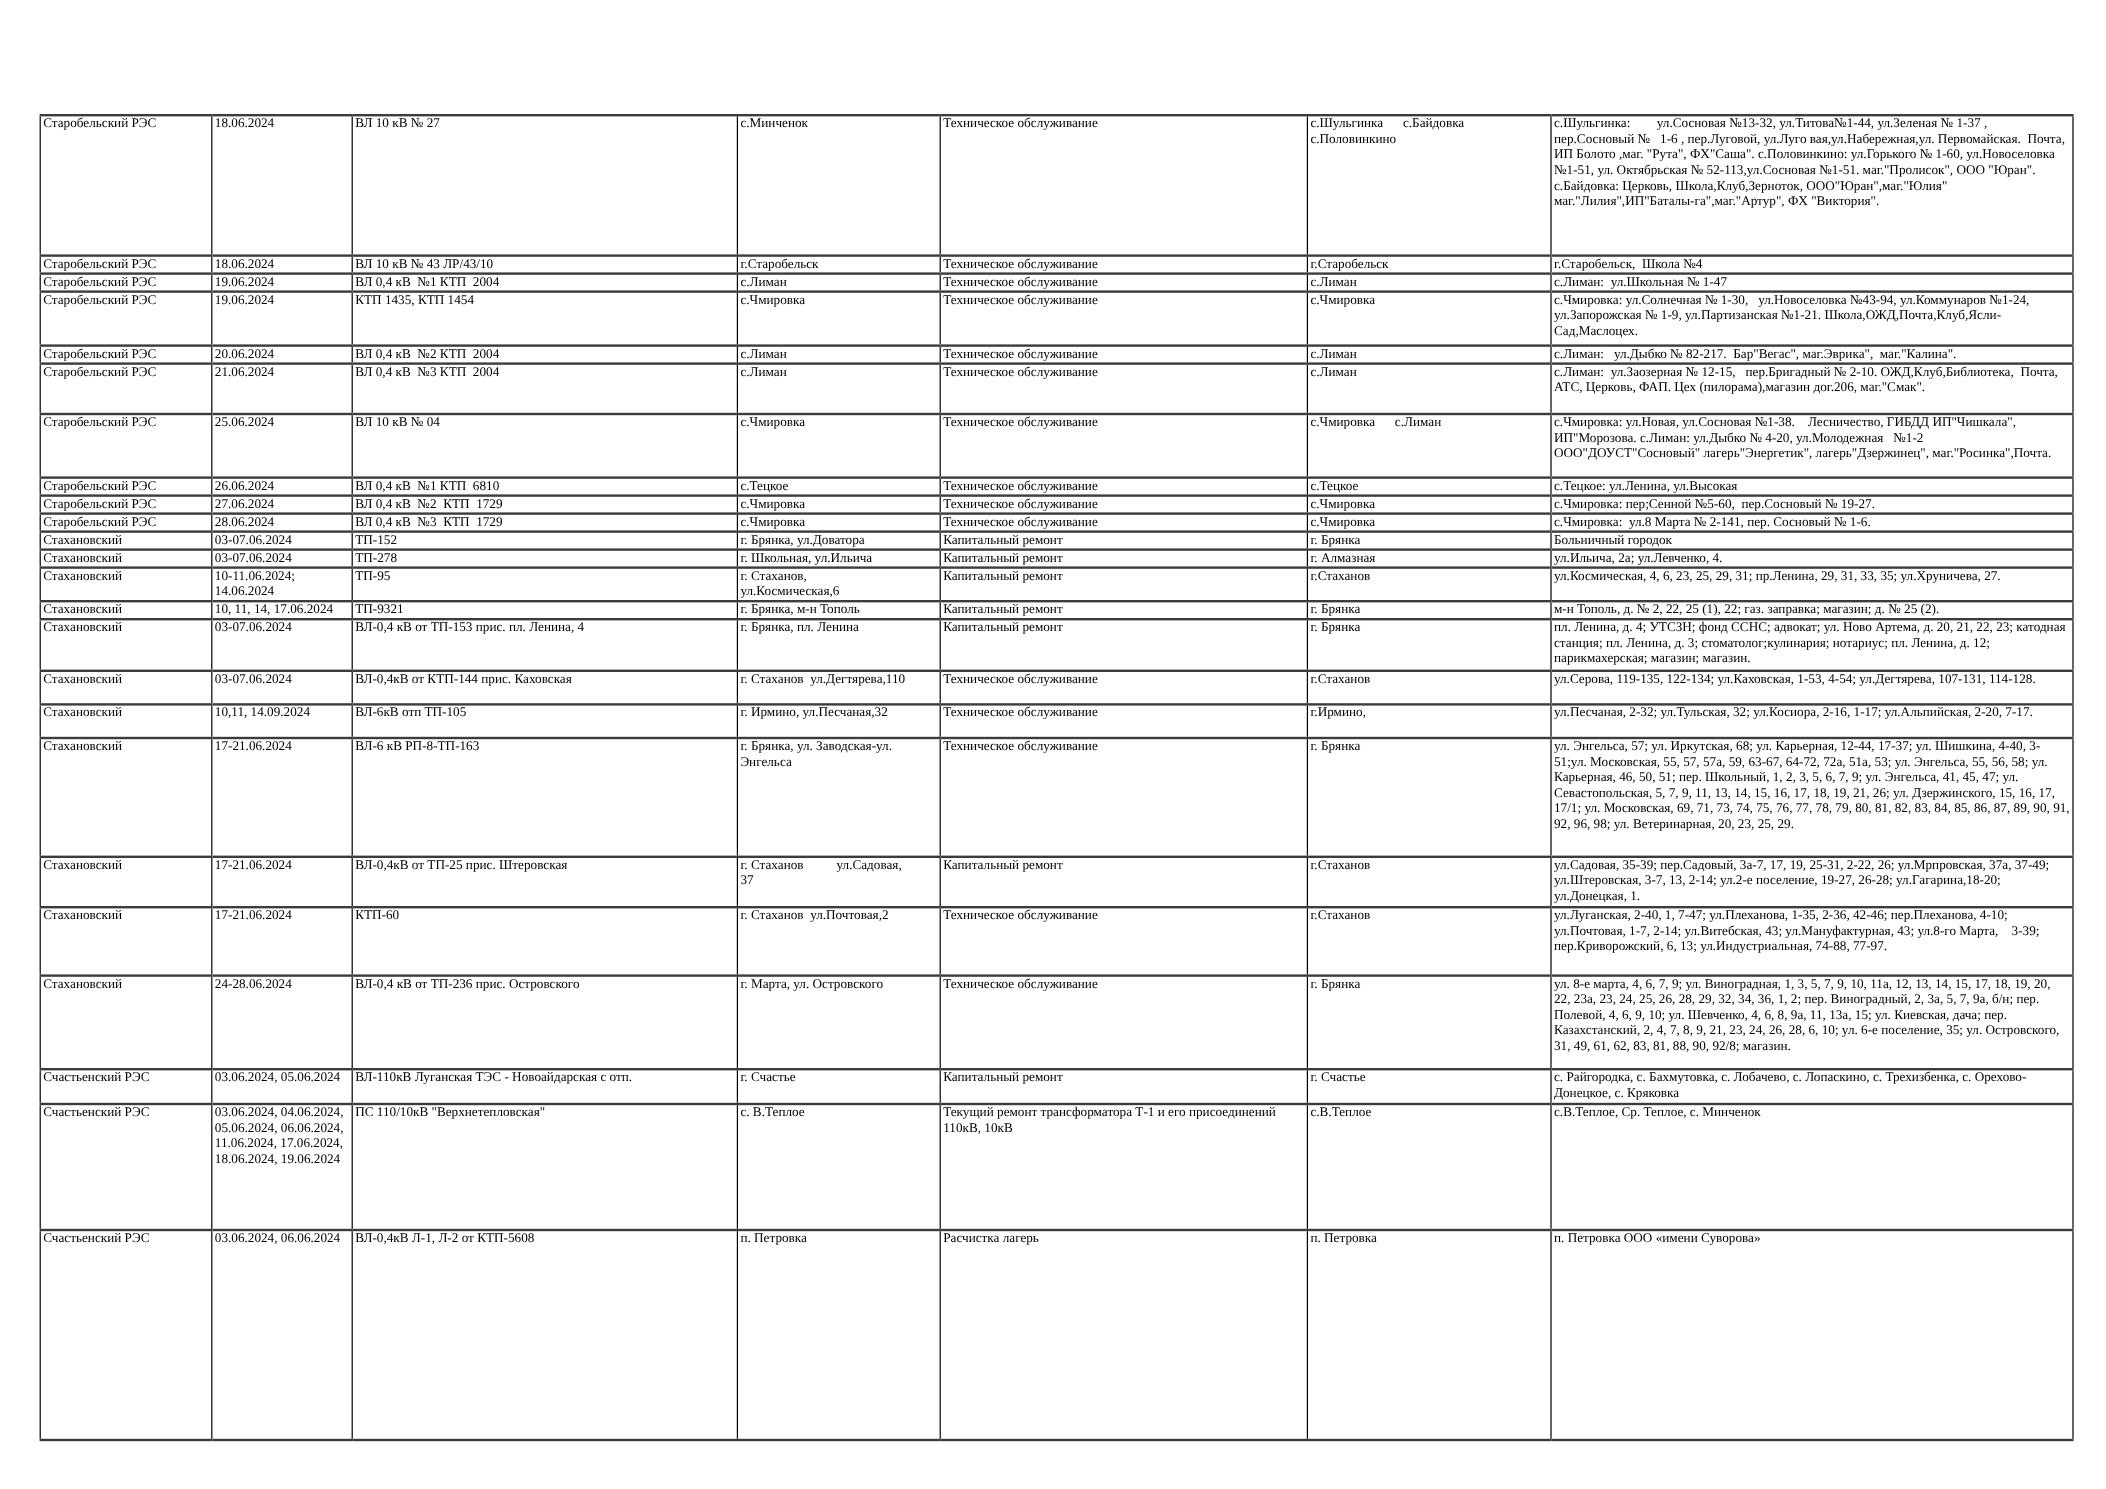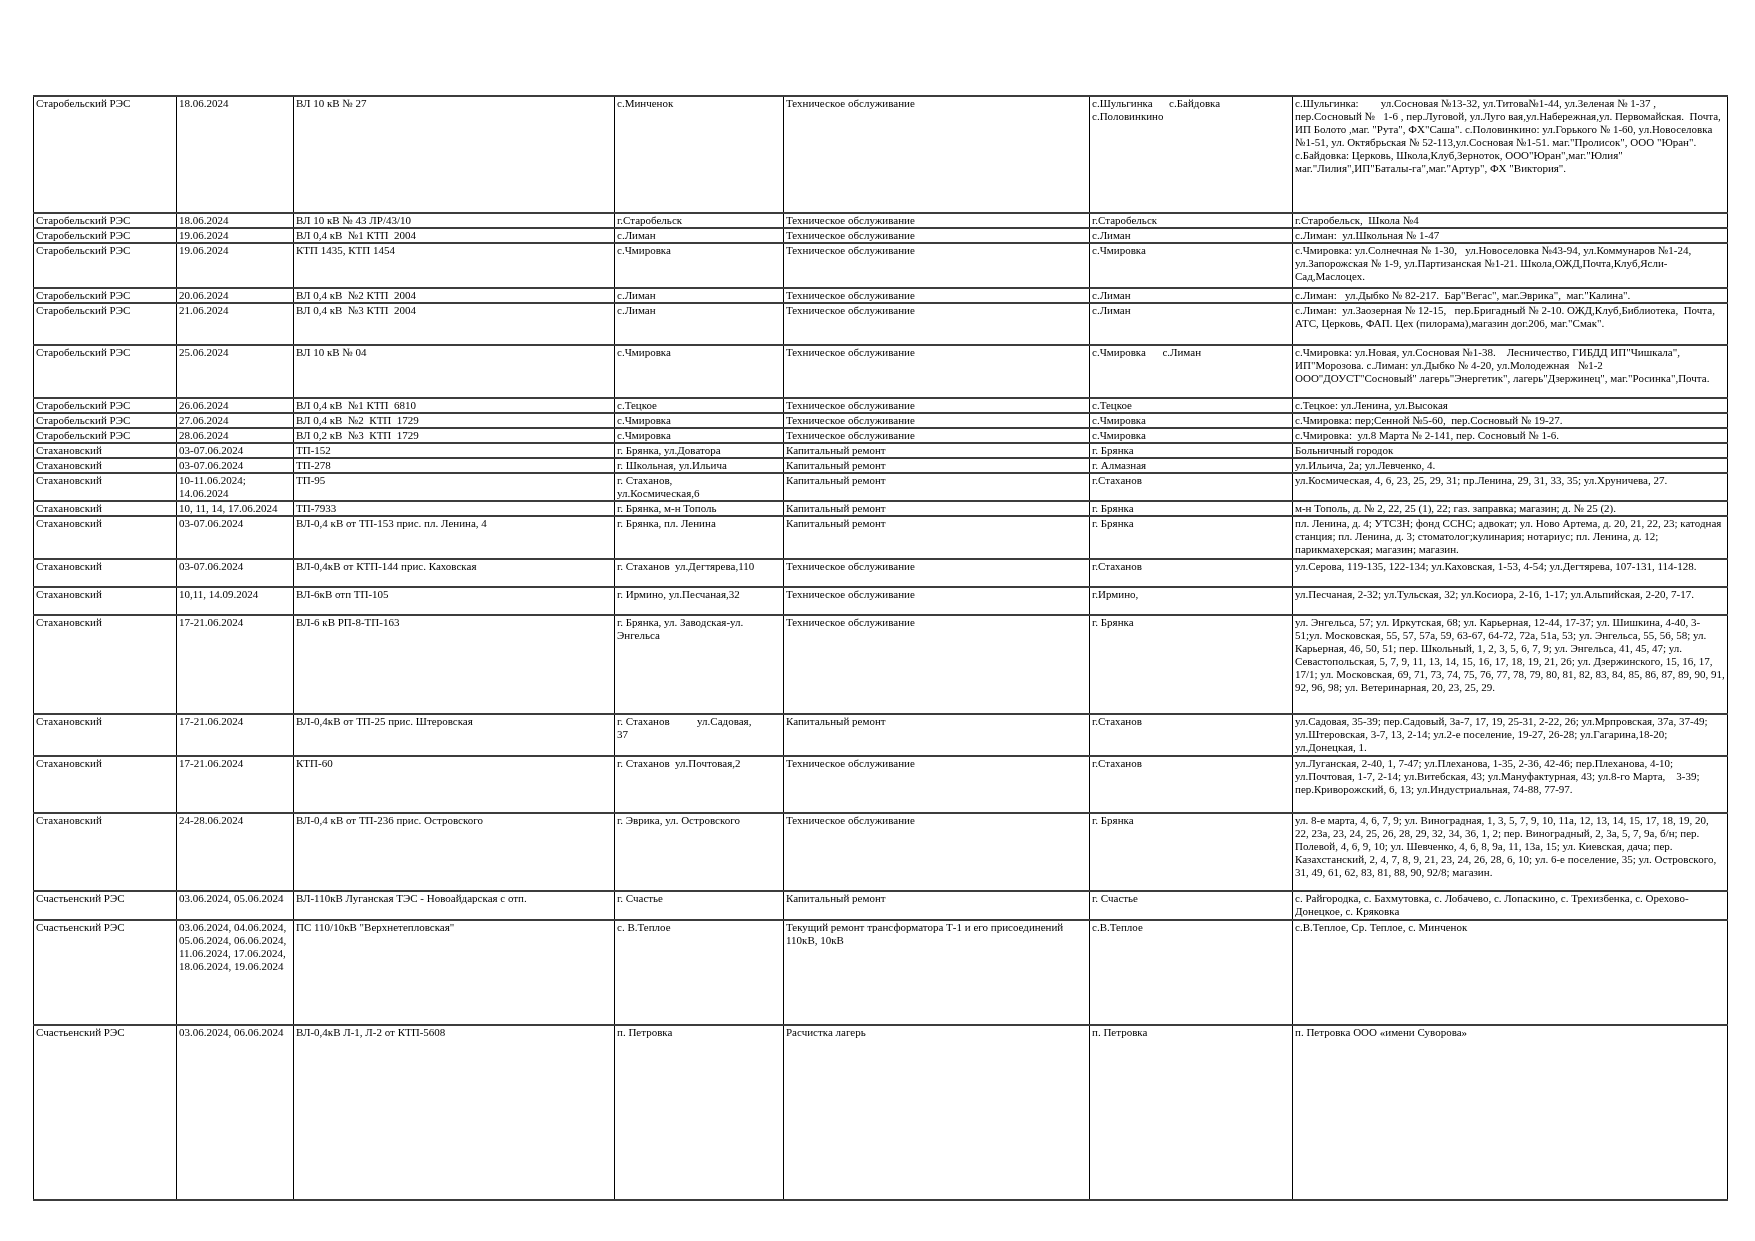--- a/index.html
+++ b/index.html
@@ -159,21 +159,21 @@
           <td>27.06.2024</td>
           <td>ВЛ 0,4 кВ  №2  КТП  1729</td>
           <td>с.Чмировка</td>
           <td>Техническое обслуживание</td>
           <td>с.Чмировка</td>
           <td>с.Чмировка: пер;Сенной №5-60,  пер.Сосновый № 19-27.</td>
         </tr>
         <tr>
           <td>Старобельский РЭС</td>
           <td>28.06.2024</td>
-          <td>ВЛ 0,2 кВ  №3  КТП  1729</td>
+          <td>ВЛ 0,4 кВ  №3  КТП  1729</td>
           <td>с.Чмировка</td>
           <td>Техническое обслуживание</td>
           <td>с.Чмировка</td>
           <td>с.Чмировка:  ул.8 Марта № 2-141, пер. Сосновый № 1-6.</td>
         </tr>
         <tr>
           <td>Стахановский</td>
           <td>03-07.06.2024</td>
           <td>ТП-152</td>
           <td>г. Брянка, ул.Доватора</td>
@@ -196,21 +196,21 @@
           <td>ТП-95</td>
           <td>г. Стаханов,
 ул.Космическая,6</td>
           <td>Капитальный ремонт</td>
           <td>г.Стаханов</td>
           <td>ул.Космическая, 4, 6, 23, 25, 29, 31; пр.Ленина, 29, 31, 33, 35; ул.Хруничева, 27.</td>
         </tr>
         <tr>
           <td>Стахановский</td>
           <td>10, 11, 14, 17.06.2024</td>
-          <td>ТП-7933</td>
+          <td>ТП-9321</td>
           <td>г. Брянка, м-н Тополь</td>
           <td>Капитальный ремонт</td>
           <td>г. Брянка</td>
           <td>м-н Тополь, д. № 2, 22, 25 (1), 22; газ. заправка; магазин; д. № 25 (2).</td>
         </tr>
         <tr>
           <td>Стахановский</td>
           <td>03-07.06.2024</td>
           <td>ВЛ-0,4 кВ от ТП-153 прис. пл. Ленина, 4</td>
           <td>г. Брянка, пл. Ленина</td>
@@ -261,21 +261,21 @@
           <td>КТП-60</td>
           <td>г. Стаханов  ул.Почтовая,2</td>
           <td>Техническое обслуживание</td>
           <td>г.Стаханов</td>
           <td>ул.Луганская, 2-40, 1, 7-47; ул.Плеханова, 1-35, 2-36, 42-46; пер.Плеханова, 4-10; ул.Почтовая, 1-7, 2-14; ул.Витебская, 43; ул.Мануфактурная, 43; ул.8-го Марта,    3-39; пер.Криворожский, 6, 13; ул.Индустриальная, 74-88, 77-97.</td>
         </tr>
         <tr>
           <td>Стахановский</td>
           <td>24-28.06.2024</td>
           <td>ВЛ-0,4 кВ от ТП-236 прис. Островского</td>
-          <td>г. Эврика, ул. Островского</td>
+          <td>г. Марта, ул. Островского</td>
           <td>Техническое обслуживание</td>
           <td>г. Брянка</td>
           <td>ул. 8-е марта, 4, 6, 7, 9; ул. Виноградная, 1, 3, 5, 7, 9, 10, 11а, 12, 13, 14, 15, 17, 18, 19, 20, 22, 23а, 23, 24, 25, 26, 28, 29, 32, 34, 36, 1, 2; пер. Виноградный, 2, 3а, 5, 7, 9а, б/н; пер. Полевой, 4, 6, 9, 10; ул. Шевченко, 4, 6, 8, 9а, 11, 13а, 15; ул. Киевская, дача; пер. Казахстанский, 2, 4, 7, 8, 9, 21, 23, 24, 26, 28, 6, 10; ул. 6-е поселение, 35; ул. Островского, 31, 49, 61, 62, 83, 81, 88, 90, 92/8; магазин.</td>
         </tr>
         <tr>
           <td>Счастьенский РЭС</td>
           <td>03.06.2024, 05.06.2024</td>
           <td>ВЛ-110кВ Луганская ТЭС - Новоайдарская с отп.</td>
           <td>г. Счастье</td>
           <td>Капитальный ремонт</td>

